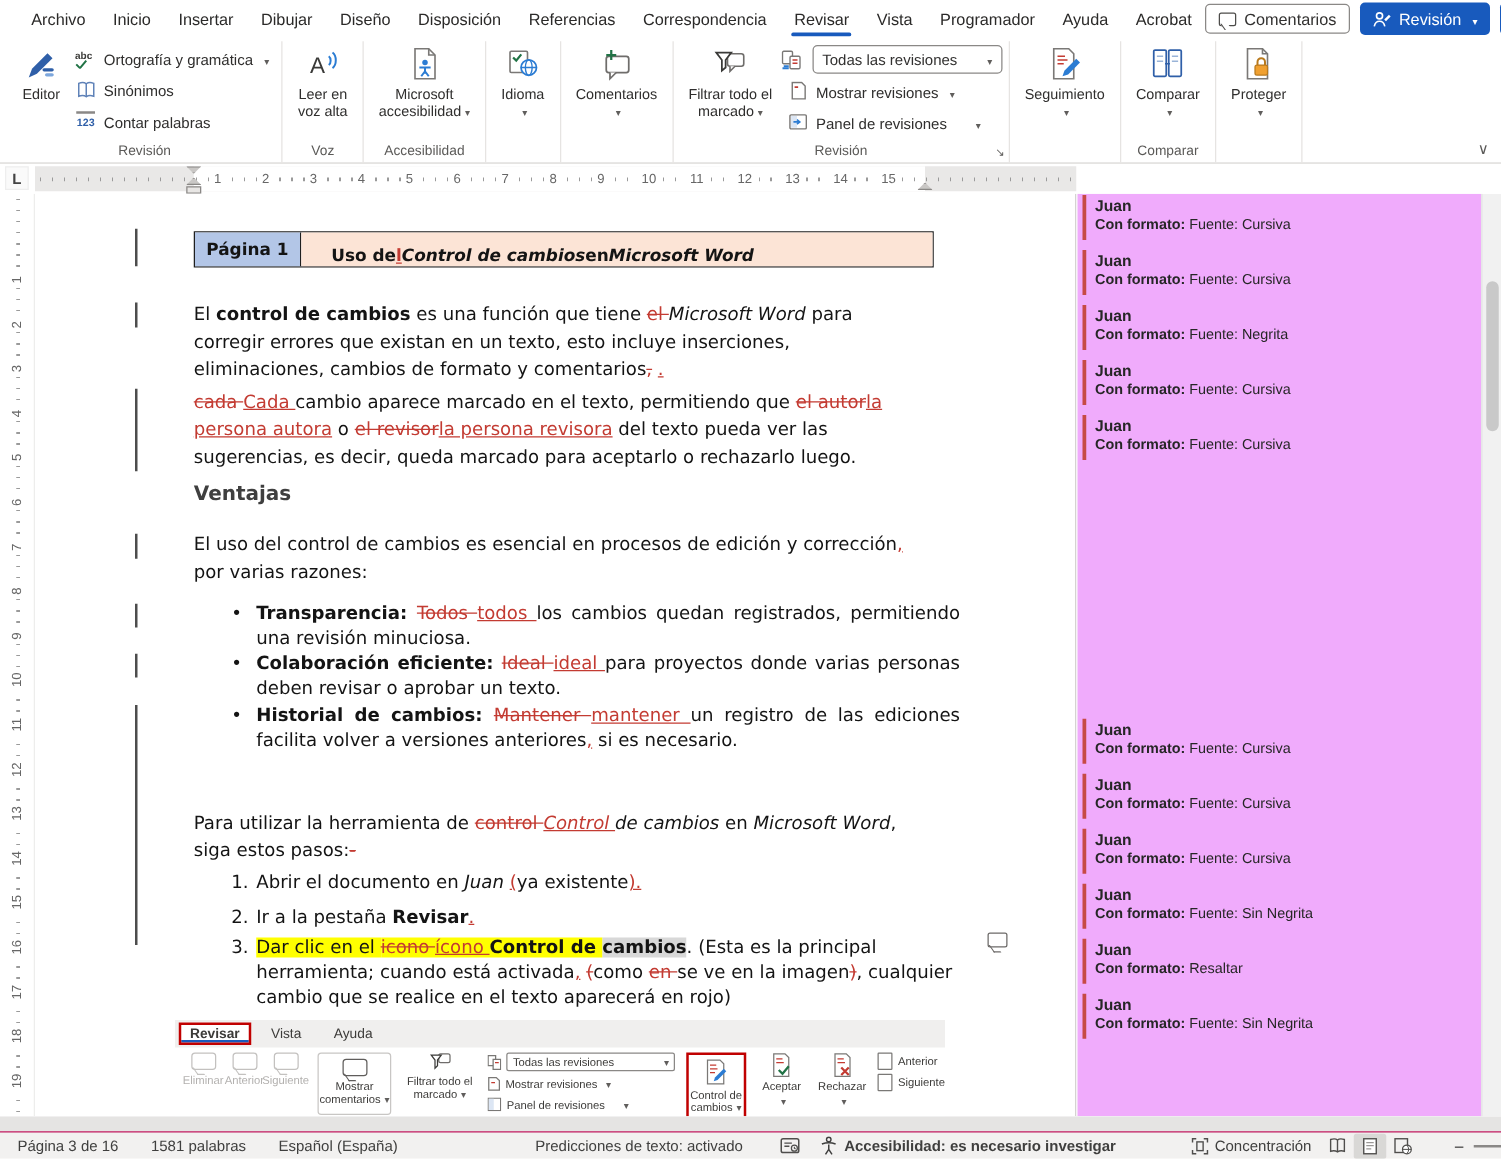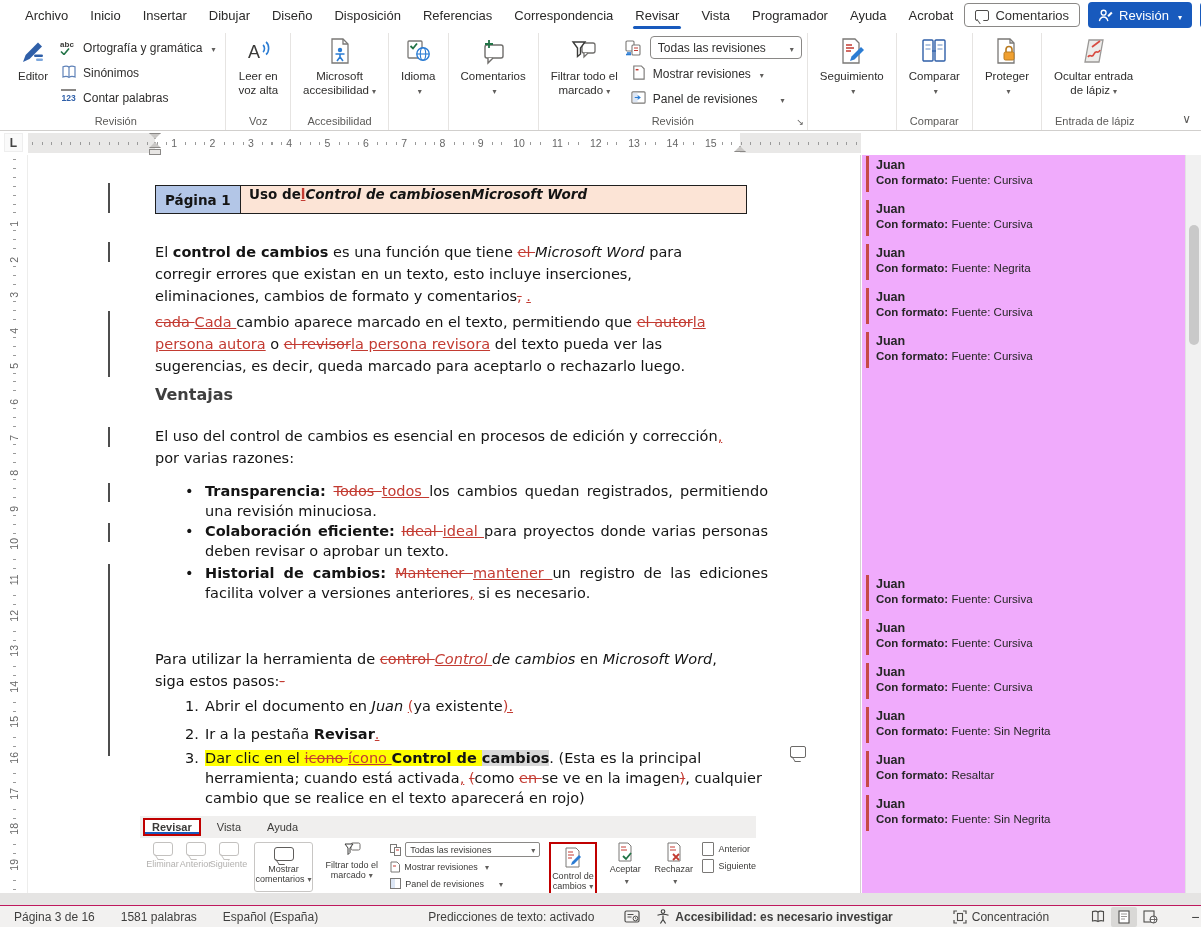--- a/index.html
+++ b/index.html
@@ -72,21 +72,21 @@
   .vnums{position:absolute;top:51px;left:0;width:100%;display:flex;flex-direction:column}
   .vnum{height:35.6px;display:flex;align-items:center;justify-content:center;transform:rotate(-90deg)}
 
   .page{position:absolute;left:28px;top:0;width:833px;height:100%;background:#fff;border-right:1px solid #d5d3d1;
     font-family:"DejaVu Sans",sans-serif;color:#141414}
   .cbar{position:absolute;left:80px;width:2px;background:#4d4d4d}
 
   .dtable{position:absolute;left:127px;width:592px;height:29px;display:flex;border:1.5px solid #1f1f1f;
     font-size:13.5px;font-weight:bold}
   .dtc1{width:85px;background:#b3c6e7;border-right:1.5px solid #1f1f1f;display:flex;align-items:center;padding-left:9px}
-  .dtc2{flex:1;background:#fce4d6;display:flex;align-items:flex-start;padding-left:8px;white-space:nowrap;overflow:hidden}
+  .dtc2{flex:1;background:#fce4d6;display:flex;align-items:flex-end;padding-left:24px;white-space:nowrap;overflow:hidden}
 
   .dpar{position:absolute;left:127px;width:584px;font-size:14.5px;line-height:22px}
   .dhead{position:absolute;left:127px;font-size:16px;line-height:20px;font-weight:bold;color:#3f3f3f;
     font-family:"DejaVu Sans",sans-serif}
   .dli{position:absolute;left:155px;width:585px;font-size:14.5px;line-height:20px}
   .dlm{position:absolute;left:2px;top:0}
   .dlt{display:block;margin-left:22px}
   .just{text-align:justify}
   .r.b{font-weight:bold}
   .r.i{font-style:italic}
@@ -399,35 +399,20 @@
                 <rect x="11" y="15" width="10" height="8" rx="1.5" fill="#f0a030" stroke="#b97a1e" stroke-width="1"></rect>
                 <path d="M13 15v-2.5a3 3 0 016 0V15" fill="none" stroke="#b97a1e" stroke-width="1.6"></path>
               </svg>
           </span>
           <span class="blbl"><span>Proteger</span><br><span class="chev"></span></span>
         </button>
       </div>
       <div class="rg-label"></div>
     </div>
 
-    <div class="rgroup" style="border-right:none">
-      <div class="rg-content">
-        <button class="bigbtn">
-          <span class="icL">
-            <svg width="28" height="28" viewBox="0 0 28 28">
-                <path d="M9 3h14l-4 22H5z" fill="#ececea" stroke="#9a9896" stroke-width="1.3"></path>
-                <path d="M8 20c2-4 4 2 6-3s4 1 6-4" fill="none" stroke="#d84b40" stroke-width="1.7"></path>
-                <path d="M12 10l8-6" stroke="#d84b40" stroke-width="1.7"></path>
-              </svg>
-          </span>
-          <span class="blbl"><span>Ocultar entrada</span><br><span>de lápiz</span><span class="chev"></span></span>
-        </button>
-      </div>
-      <div class="rg-label">Entrada de lápiz</div>
-    </div>
 
     <button class="ribbon-collapse">∨</button>
   </div>
 
   <div class="ruler-row">
     <button class="tab-selector">L</button>
     <div class="hruler">
       <div class="hr-white"></div>
       <div class="hticks"></div>
       <div class="hnums">
@@ -792,21 +777,21 @@
           <path d="M11.5 7.3v1.3l1 .6" fill="none" stroke="#4f4e4c" stroke-width="0.9"></path>
         </svg>
     </span>
     <span class="sb sb-ico" style="font-weight:bold;margin-right:60px">
       <svg width="14" height="15" viewBox="0 0 14 15">
           <circle cx="7" cy="2.6" r="1.8" fill="none" stroke="#3f3f3e" stroke-width="1.1"></circle>
           <path d="M1.5 6.2c3.5-1.2 7.5-1.2 11 0M7 6.5v4M7 10.5l-2.6 4M7 10.5l2.6 4" fill="none" stroke="#3f3f3e" stroke-width="1.2"></path>
         </svg>
       <span>Accesibilidad: es necesario investigar</span>
     </span>
-    <span class="sb sb-ico" style="margin-left:auto;margin-right:36px">
+    <span class="sb sb-ico" style="margin-left:auto;margin-right:8px">
       <svg width="14" height="14" viewBox="0 0 14 14">
           <path d="M1 4V1h3M13 4V1h-3M1 10v3h3M13 10v3h-3" fill="none" stroke="#4f4e4c" stroke-width="1.2"></path>
           <rect x="4.5" y="3.5" width="5" height="7" fill="none" stroke="#4f4e4c" stroke-width="1.1"></rect>
         </svg>
       <span>Concentración</span>
     </span>
     <span style="display:flex;margin-right:14px">
       <button class="viewbtn">
         <svg width="16" height="13" viewBox="0 0 16 13">
             <path d="M8 2C6.8 1 4.5 1 2.5 1.6V11c2-.6 3.8-.6 5.5.5 1.7-1.1 3.5-1.1 5.5-.5V1.6C11.5 1 9.2 1 8 2z" fill="none" stroke="#4f4e4c" stroke-width="1.1"></path>

